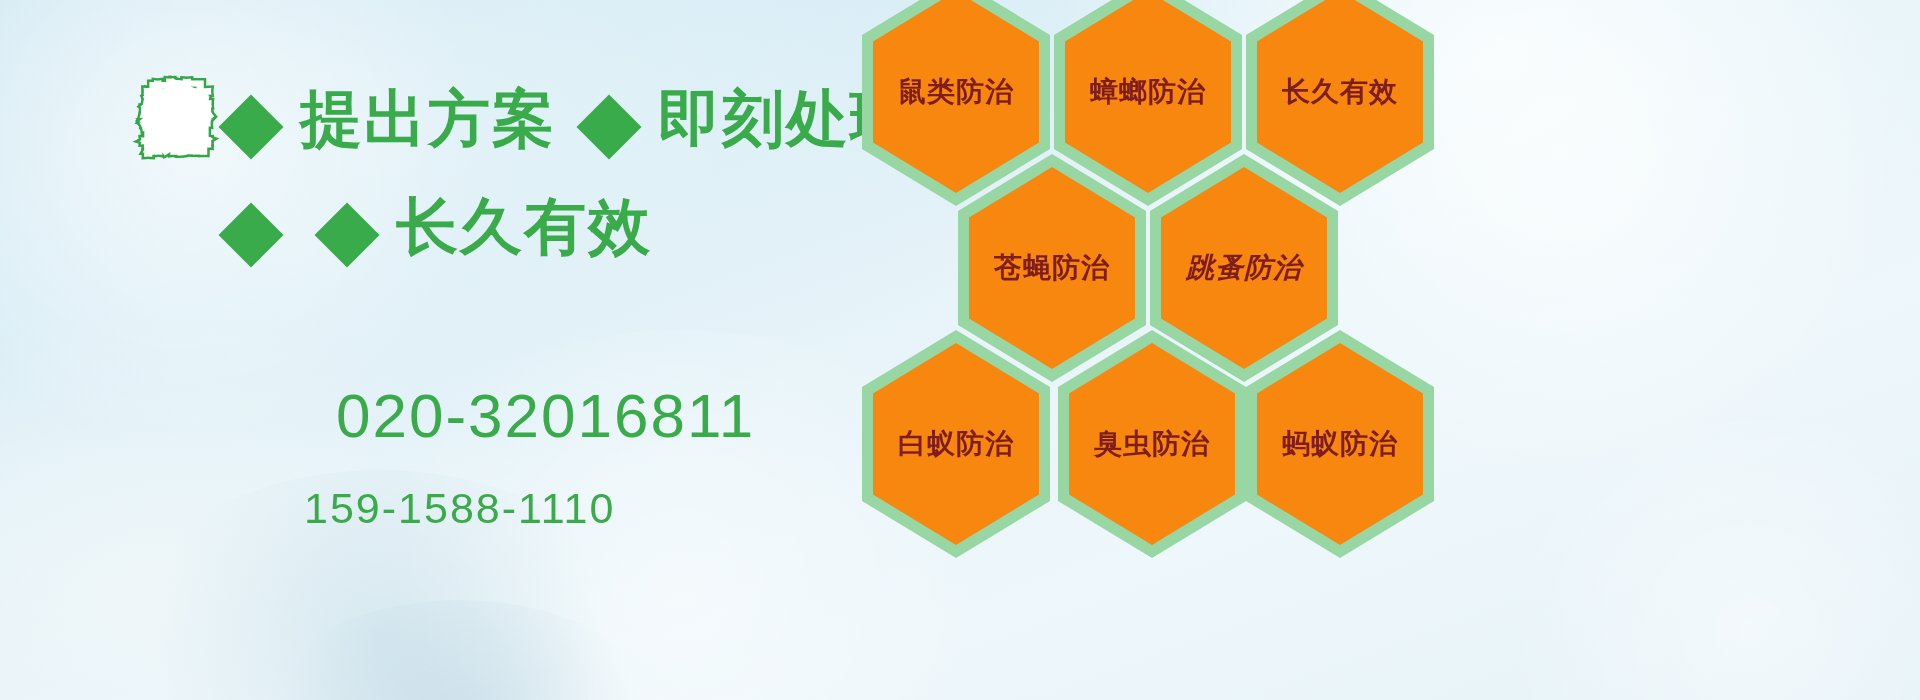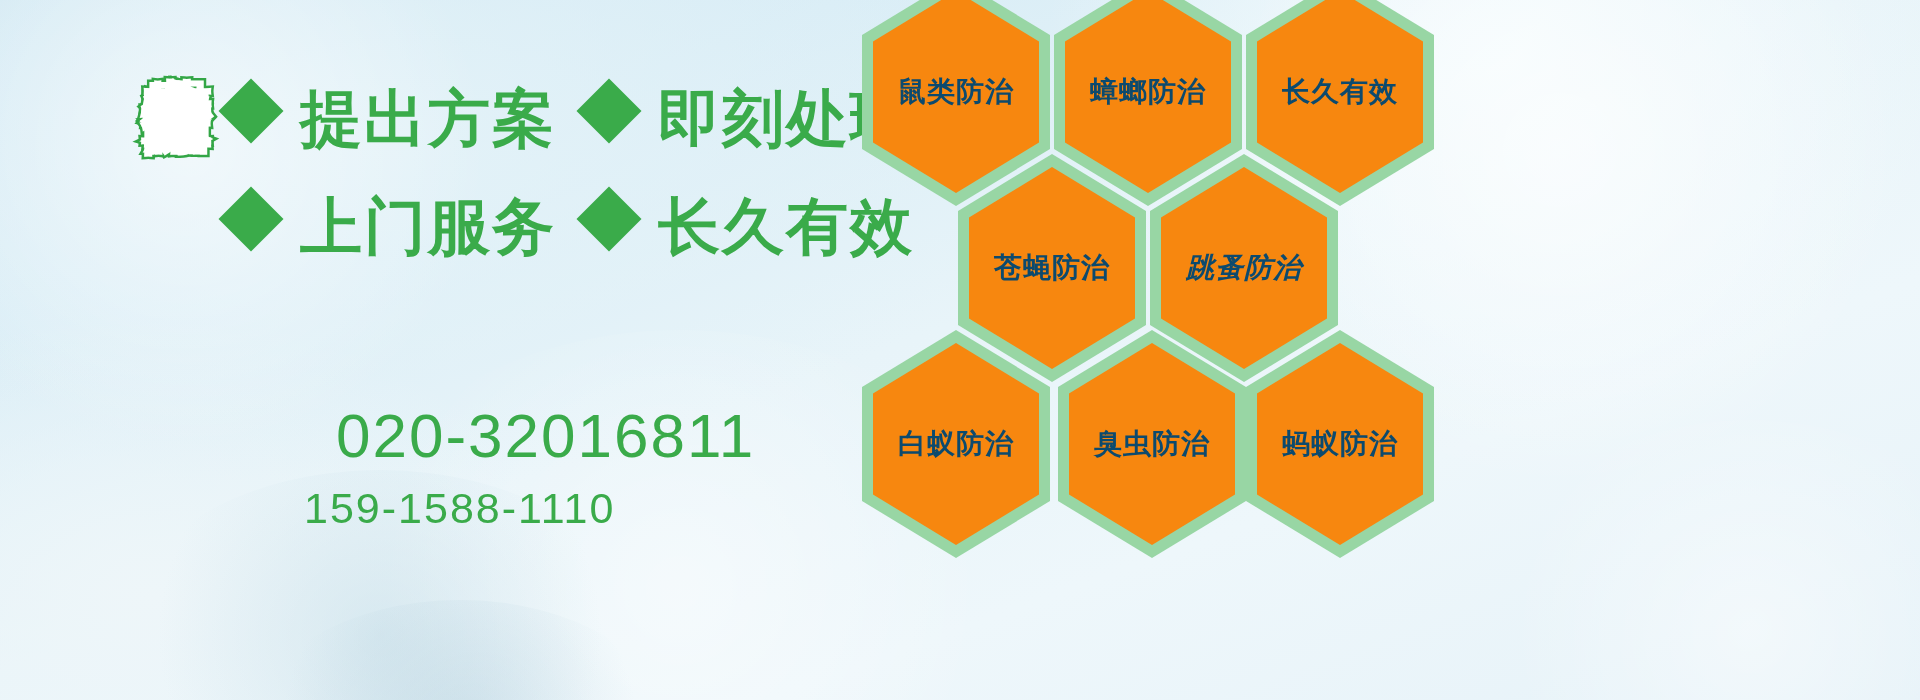--- a/index.html
+++ b/index.html
@@ -39,21 +39,21 @@
     font-size:72px;line-height:1.02;
     font-weight:bold;
     letter-spacing:1px;
     color:#ffffff;
     -webkit-text-stroke:5px #33a646;
     paint-order:stroke fill;
     white-space:nowrap;
   }
 
   
-  .bullet-row{position:absolute;display:flex;align-items:flex-start;white-space:nowrap;}
+  .bullet-row{position:absolute;display:flex;align-items:flex-end;white-space:nowrap;}
   #bullet-row-1{left:228px;top:88px;}
   #bullet-row-2{left:228px;top:196px;}
   .dia{
     width:46px;height:46px;flex:0 0 auto;
     background:#3aab4a;
     transform:rotate(45deg);
     margin-right:26px;
   }
   .dia.second{margin-left:24px;}
   .bullet-text{
@@ -62,21 +62,21 @@
     margin-right:6px;
   }
 
   
   #contact-title{
     position:absolute;left:428px;top:320px;
     font-size:56px;font-weight:bold;color:#3aab4a;
     letter-spacing:3px;white-space:nowrap;
   }
   #phone-1{
-    position:absolute;left:336px;top:400px;
+    position:absolute;left:336px;top:380px;
     font-size:62px;color:#3aab4a;letter-spacing:2px;white-space:nowrap;
   }
   #phone-2{
     position:absolute;left:304px;top:484px;
     font-size:43px;color:#3aab4a;letter-spacing:2px;white-space:nowrap;
   }
 
   
   #honeycomb{position:absolute;left:856px;top:-42px;width:620px;height:790px;}
   .hex{
@@ -88,21 +88,21 @@
     display:flex;align-items:center;justify-content:center;
   }
   .hex-inner{
     width:166px;height:202px;
     background:#f7870f;
     -webkit-clip-path:polygon(50% 0%,100% 25%,100% 75%,50% 100%,0% 75%,0% 25%);
     clip-path:polygon(50% 0%,100% 25%,100% 75%,50% 100%,0% 75%,0% 25%);
     display:flex;align-items:center;justify-content:center;
   }
   .hex-label{
-    font-size:28px;font-weight:bold;color:#0c4a6e;
+    font-size:28px;font-weight:bold;color:#7f1d1d;
     letter-spacing:1px;white-space:nowrap;text-align:center;
   }
   
   .hex.r1c1{left:6px;  top:20px;}
   .hex.r1c2{left:198px;top:20px;}
   .hex.r1c3{left:390px;top:20px;}
   
   .hex.r2c1{left:102px;top:196px;}
   .hex.r2c2{left:294px;top:196px;font-style:italic;}
   
@@ -126,21 +126,20 @@
 
   <div class="bullet-row" id="bullet-row-1">
     <span class="dia"></span>
     <span class="bullet-text">提出方案</span>
     <span class="dia second"></span>
     <span class="bullet-text">即刻处理</span>
   </div>
 
   <div class="bullet-row" id="bullet-row-2">
     <span class="dia"></span>
-    <span class="bullet-text">上门服务</span>
     <span class="dia second"></span>
     <span class="bullet-text">长久有效</span>
   </div>
 
   <div id="phone-1">020-32016811</div>
   <div id="phone-2">159-1588-1110</div>
 
   <div id="honeycomb">
 
     <div class="hex r1c1">

